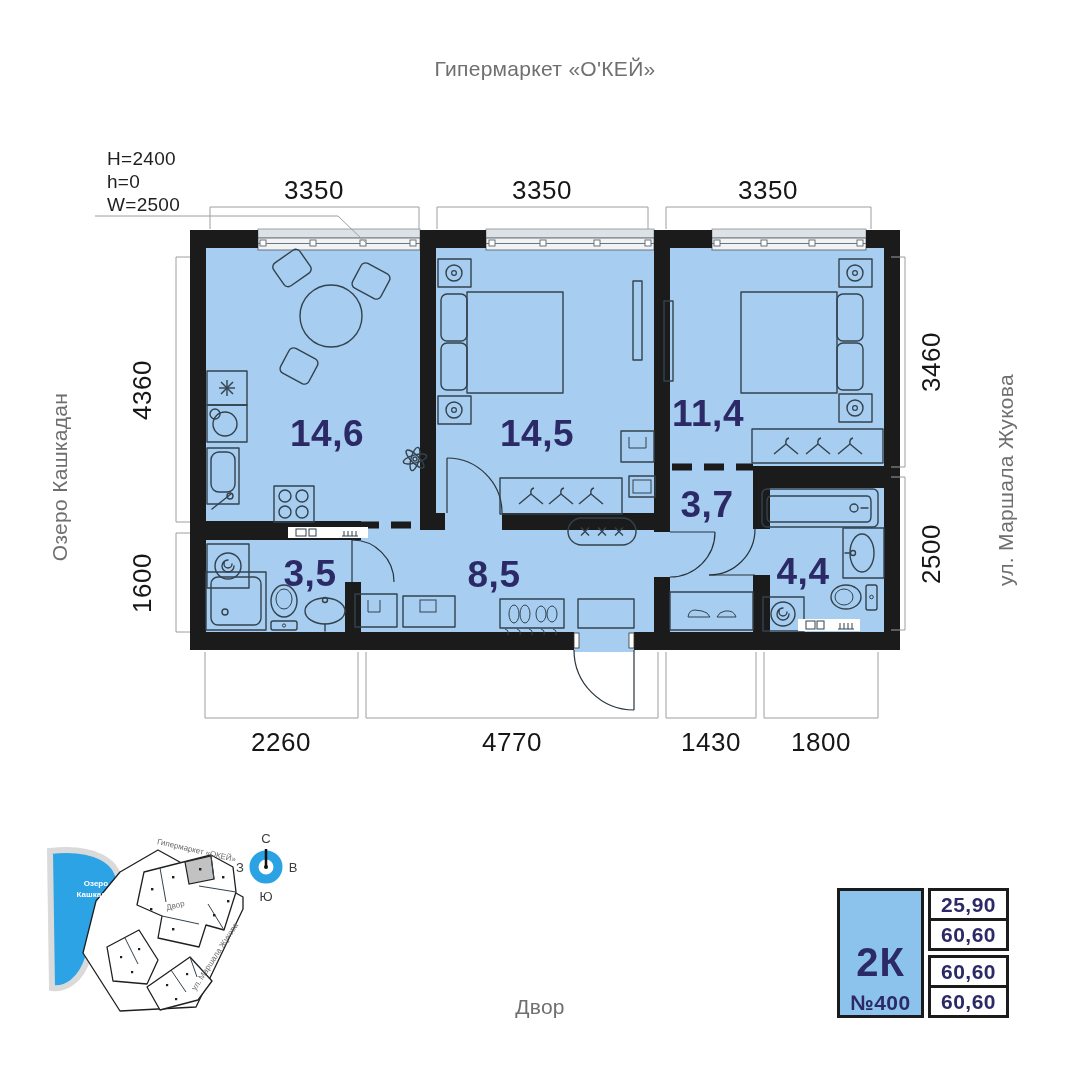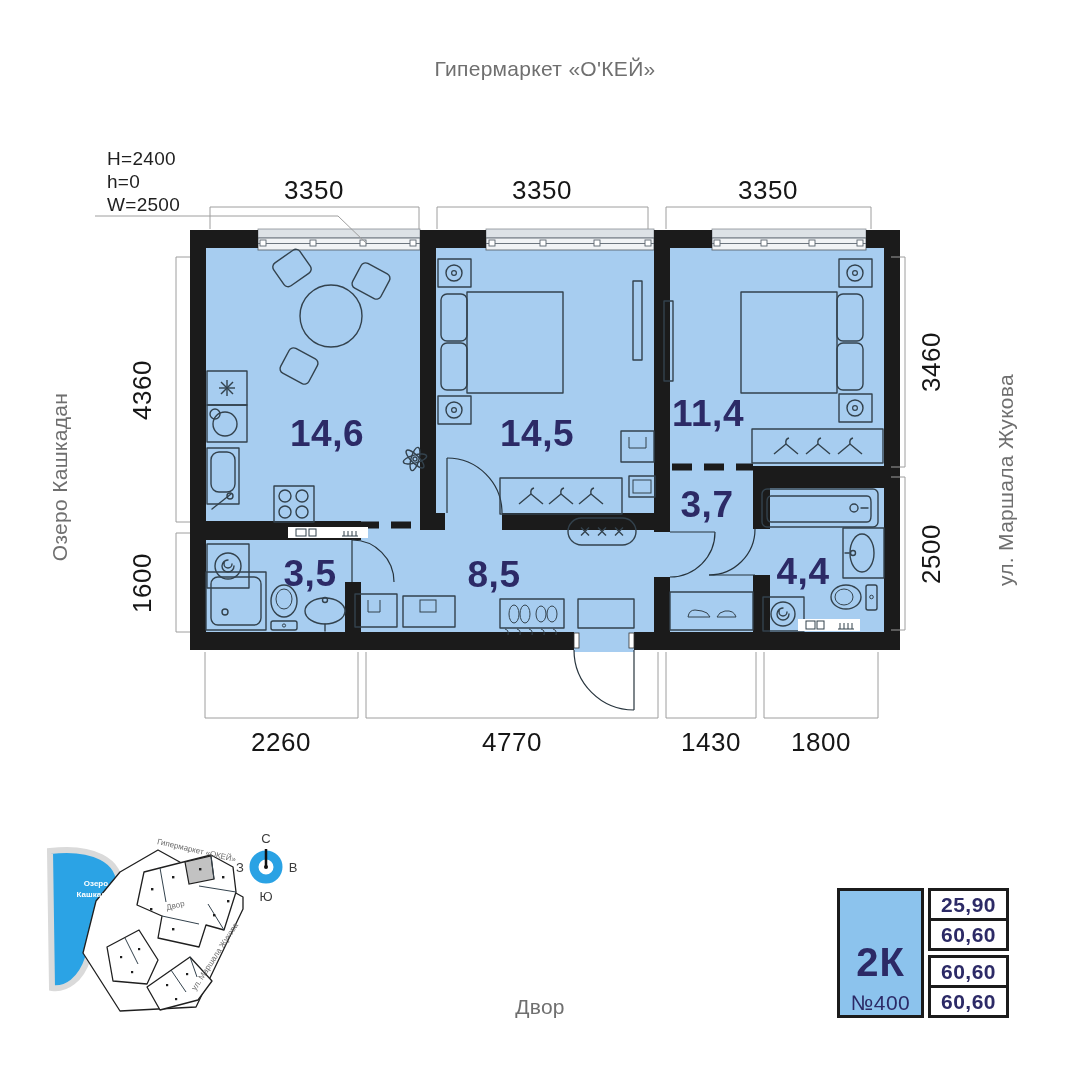--- a/index.html
+++ b/index.html
@@ -18,21 +18,21 @@
   .furn-thin{stroke:#33424d;stroke-width:1;fill:none;}
   .door{stroke:#27343d;stroke-width:1.2;fill:none;}
   .brk{stroke:#9e9e9e;stroke-width:1;fill:none;}
   .mapline{stroke:#1f1f1f;stroke-width:1.3;fill:#ffffff;stroke-linejoin:round;}
   
   .card{position:absolute;left:837px;top:888px;width:172px;height:130px;}
   .card .type-cell{position:absolute;left:0;top:0;width:87px;height:130px;background:#8cc3ed;
     border:3px solid #1b1b1b;box-sizing:border-box;display:flex;flex-direction:column;
     align-items:center;justify-content:flex-end;}
   .card .type-main{color:#2c2a66;font-size:40px;font-weight:600;line-height:1;letter-spacing:1px;}
-  .card .type-num{color:#2c2a66;font-size:21px;font-weight:400;margin-top:9px;letter-spacing:.5px;}
+  .card .type-num{color:#2c2a66;font-size:21px;font-weight:700;margin-top:9px;letter-spacing:.5px;}
   .card .vgroup{position:absolute;left:91px;width:81px;height:63px;background:#1b1b1b;
     border:3px solid #1b1b1b;box-sizing:border-box;display:flex;flex-direction:column;gap:3px;}
   .card .vgroup.g1{top:0;} .card .vgroup.g2{top:67px;}
   .card .vrow{flex:1;background:#ffffff;display:flex;align-items:center;justify-content:center;
     color:#2c2a66;font-size:21px;font-weight:600;letter-spacing:.5px;}
 </style>
 </head>
 <body>
 
 <div class="page">

